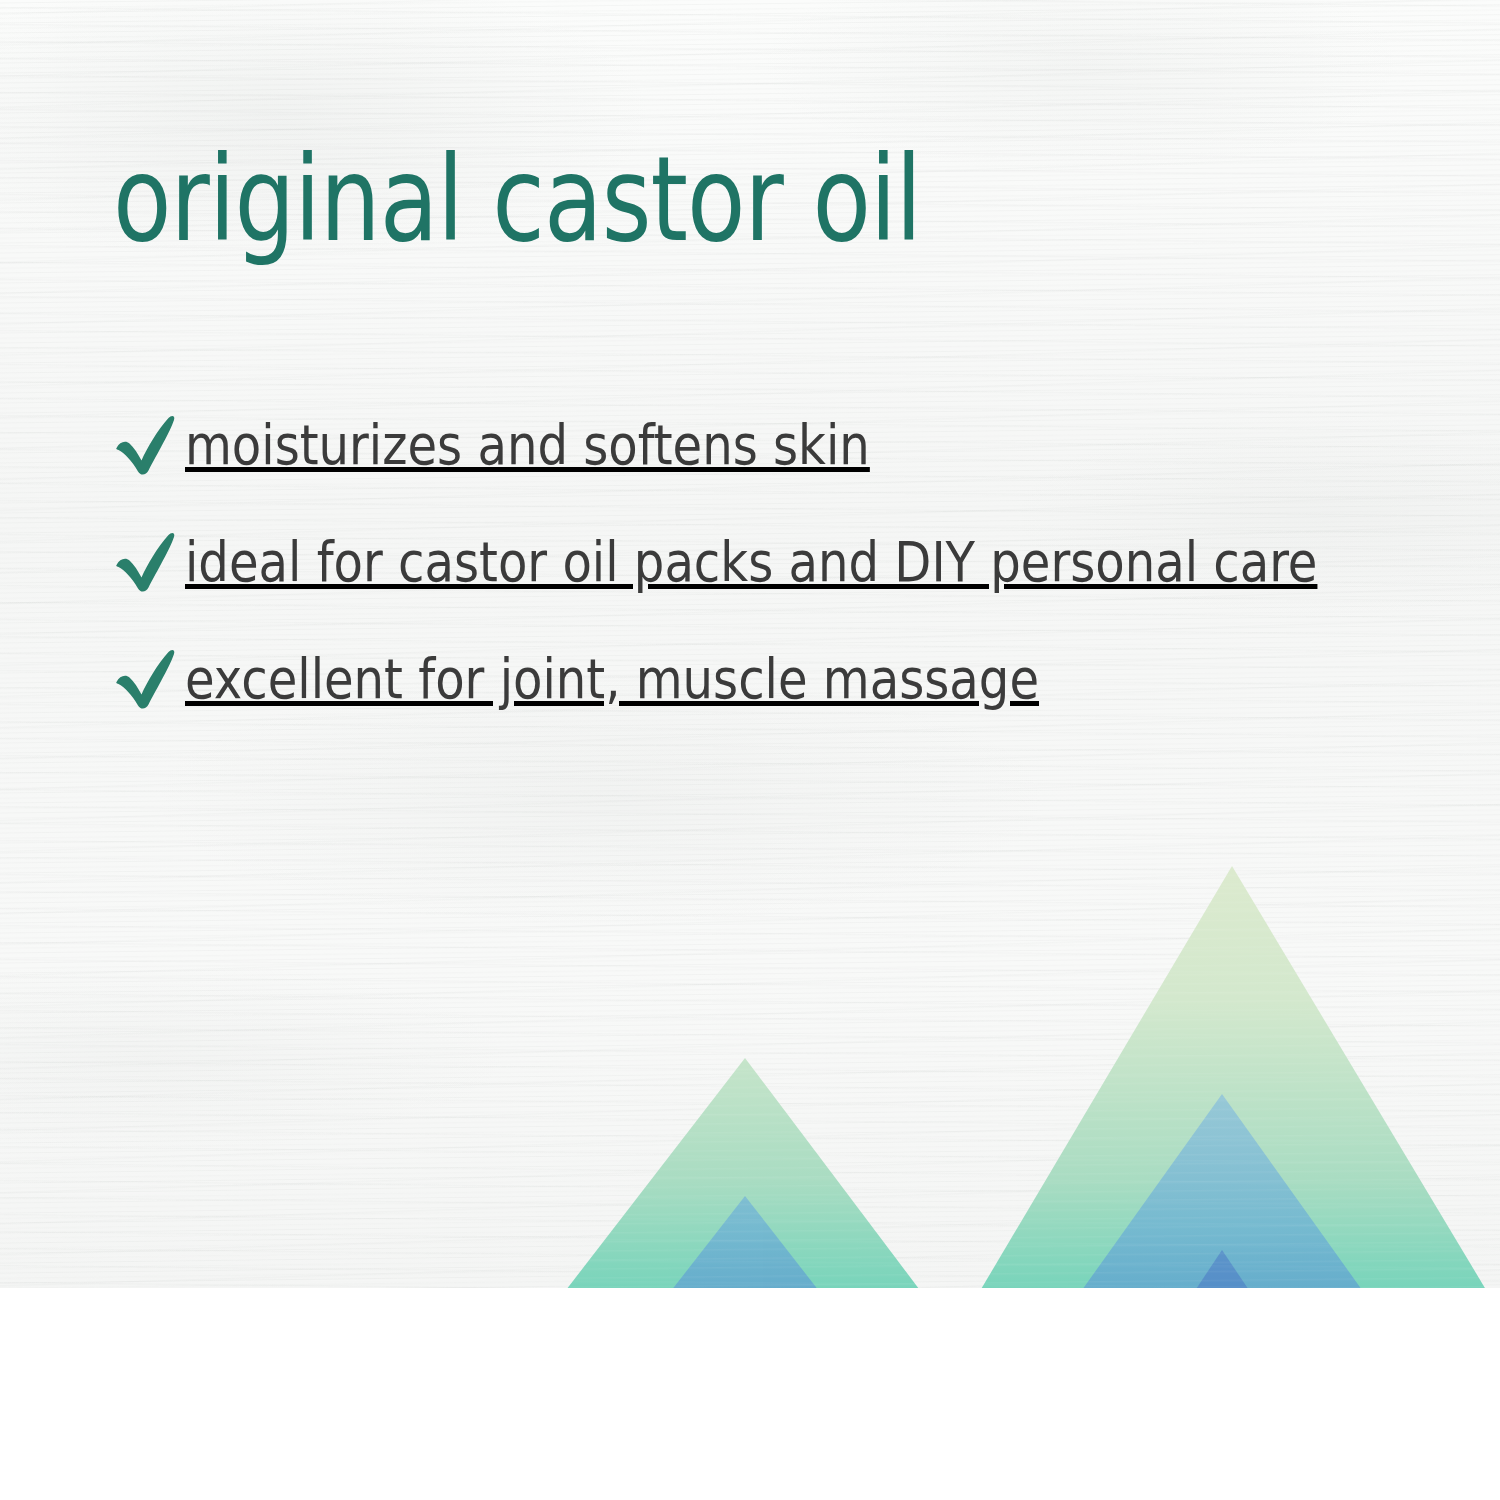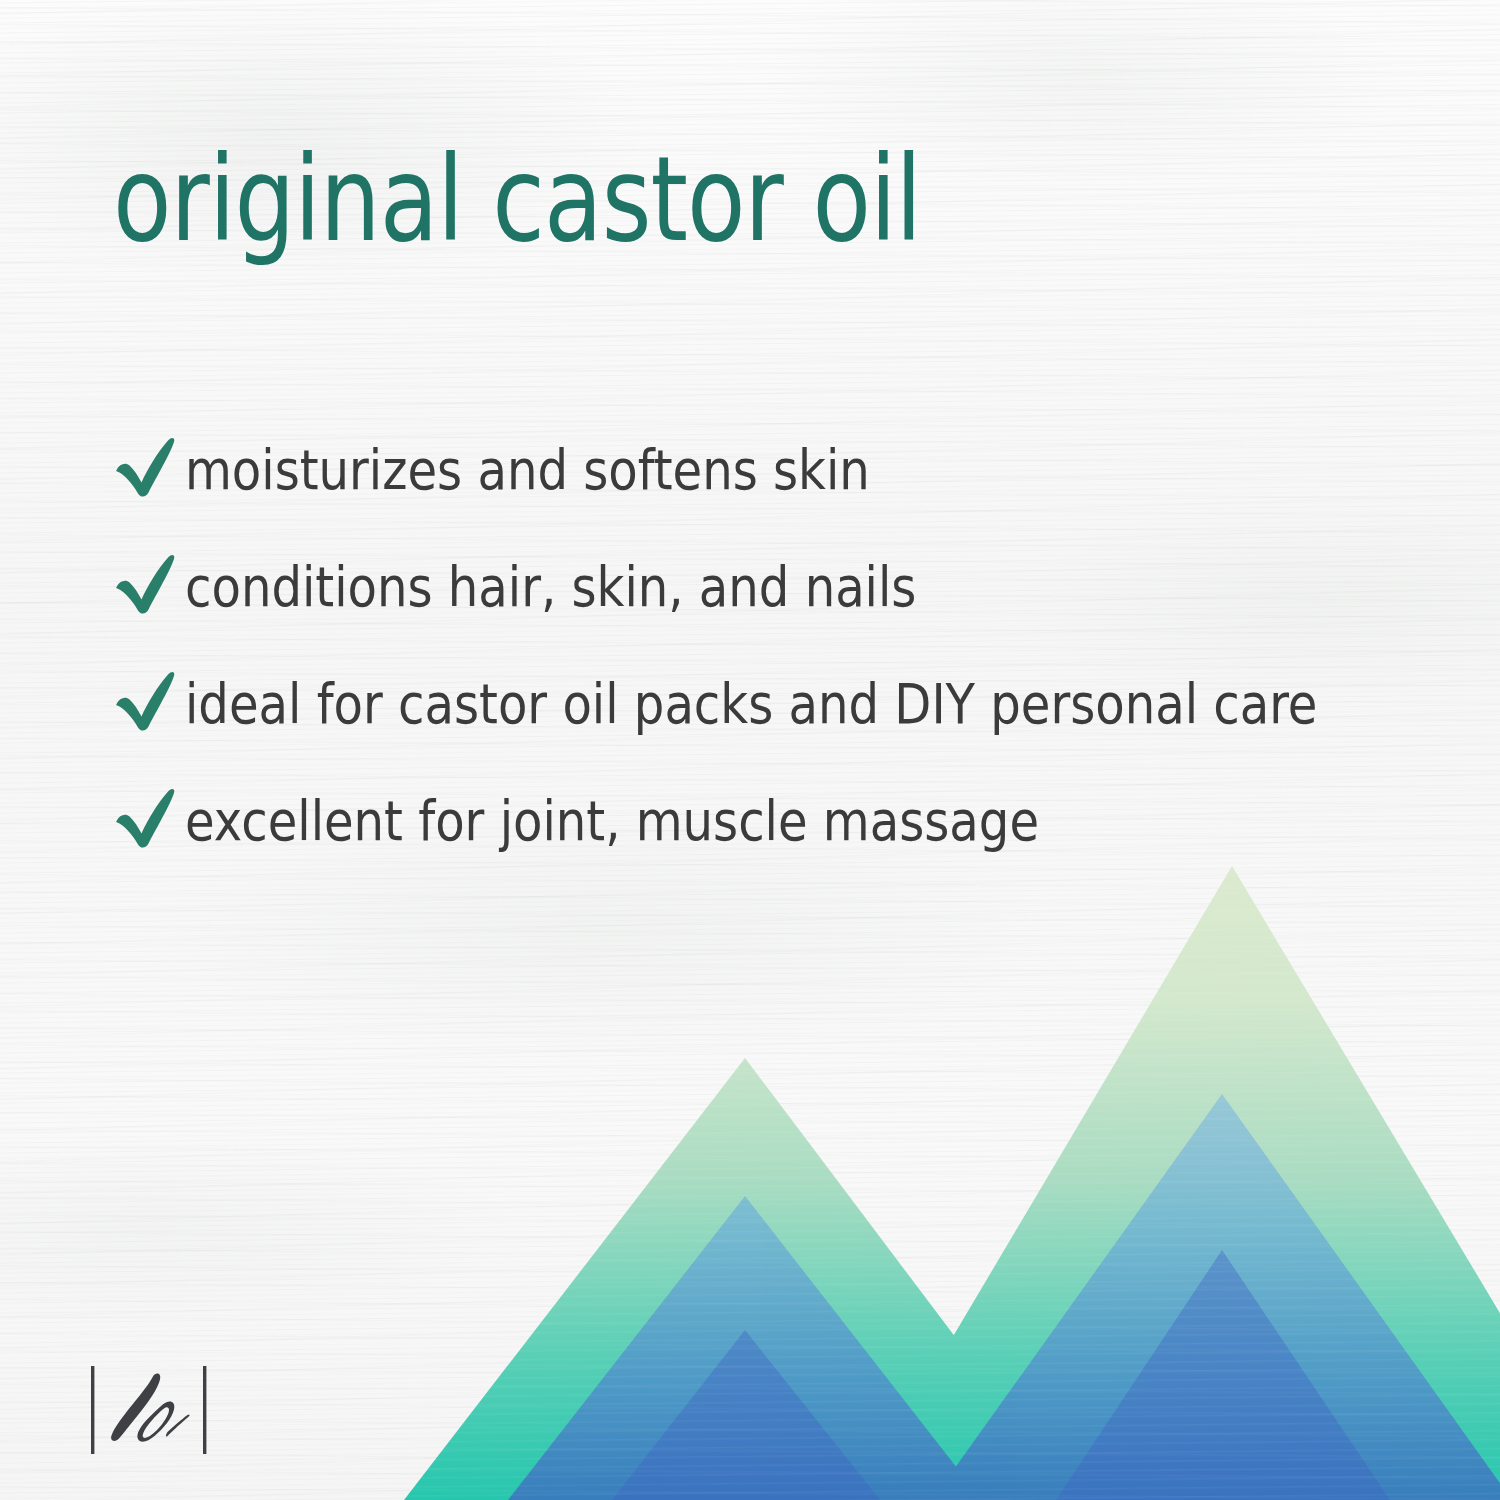--- a/index.html
+++ b/index.html
@@ -3,21 +3,21 @@
 <meta charset="utf-8">
 <style>
   html, body {
     margin: 0;
     padding: 0;
     background: #ffffff;
   }
   #canvas {
     position: relative;
     width: 1500px;
-    height: 1500px;
+    height: 1288px;
     overflow: hidden;
     background: #f7f8f7;
     font-family: "Liberation Sans", sans-serif;
   }
 
   
   .bg-base {
     position: absolute;
     inset: 0;
     background:
@@ -123,21 +123,22 @@
   .bullets {
     position: absolute;
     left: 113px;
     top: 384px;
     width: 1340px;
   }
   .bullet {
     position: relative;
     height: 117px;
     display: flex;
-    align-items: flex-end;
+    align-items: center;
+    text-decoration: underline;
   }
   .check {
     width: 72px;
     height: 66px;
     flex: 0 0 72px;
     margin-top: 6px;
   }
   .bullet-text {
     font-family: "Liberation Sans Narrow", "DejaVu Sans Condensed", "Liberation Sans", sans-serif;
     font-size: 56px;
@@ -212,26 +213,20 @@
 
   <div class="bullets">
 
     <div class="bullet">
       <svg class="check" viewBox="0 0 72 66">
         <path d="M3.5 35.0 C6.5 29.0 12.5 27.0 16.5 30.5 C21.0 34.5 25.0 41.0 28.5 47.5 C34.0 35.0 44.0 18.0 55.5 5.0 C58.5 1.5 62.5 2.5 61.0 7.0 C57.0 19.0 44.0 41.0 35.5 57.5 C33.0 62.5 27.5 63.0 25.0 58.5 C19.5 48.5 11.0 39.5 5.5 37.0 C3.0 36.0 3.0 36.0 3.5 35.0 Z" fill="#2a7f6b"></path>
       </svg>
       <div class="bullet-text">moisturizes and softens skin</div>
     </div>
 
-    <div class="bullet">
-      <svg class="check" viewBox="0 0 72 66">
-        <path d="M3.5 35.0 C6.5 29.0 12.5 27.0 16.5 30.5 C21.0 34.5 25.0 41.0 28.5 47.5 C34.0 35.0 44.0 18.0 55.5 5.0 C58.5 1.5 62.5 2.5 61.0 7.0 C57.0 19.0 44.0 41.0 35.5 57.5 C33.0 62.5 27.5 63.0 25.0 58.5 C19.5 48.5 11.0 39.5 5.5 37.0 C3.0 36.0 3.0 36.0 3.5 35.0 Z" fill="#2a7f6b"></path>
-      </svg>
-      <div class="bullet-text">conditions hair, skin, and nails</div>
-    </div>
 
     <div class="bullet">
       <svg class="check" viewBox="0 0 72 66">
         <path d="M3.5 35.0 C6.5 29.0 12.5 27.0 16.5 30.5 C21.0 34.5 25.0 41.0 28.5 47.5 C34.0 35.0 44.0 18.0 55.5 5.0 C58.5 1.5 62.5 2.5 61.0 7.0 C57.0 19.0 44.0 41.0 35.5 57.5 C33.0 62.5 27.5 63.0 25.0 58.5 C19.5 48.5 11.0 39.5 5.5 37.0 C3.0 36.0 3.0 36.0 3.5 35.0 Z" fill="#2a7f6b"></path>
       </svg>
       <div class="bullet-text">ideal for castor oil packs and DIY personal care</div>
     </div>
 
     <div class="bullet">
       <svg class="check" viewBox="0 0 72 66">

